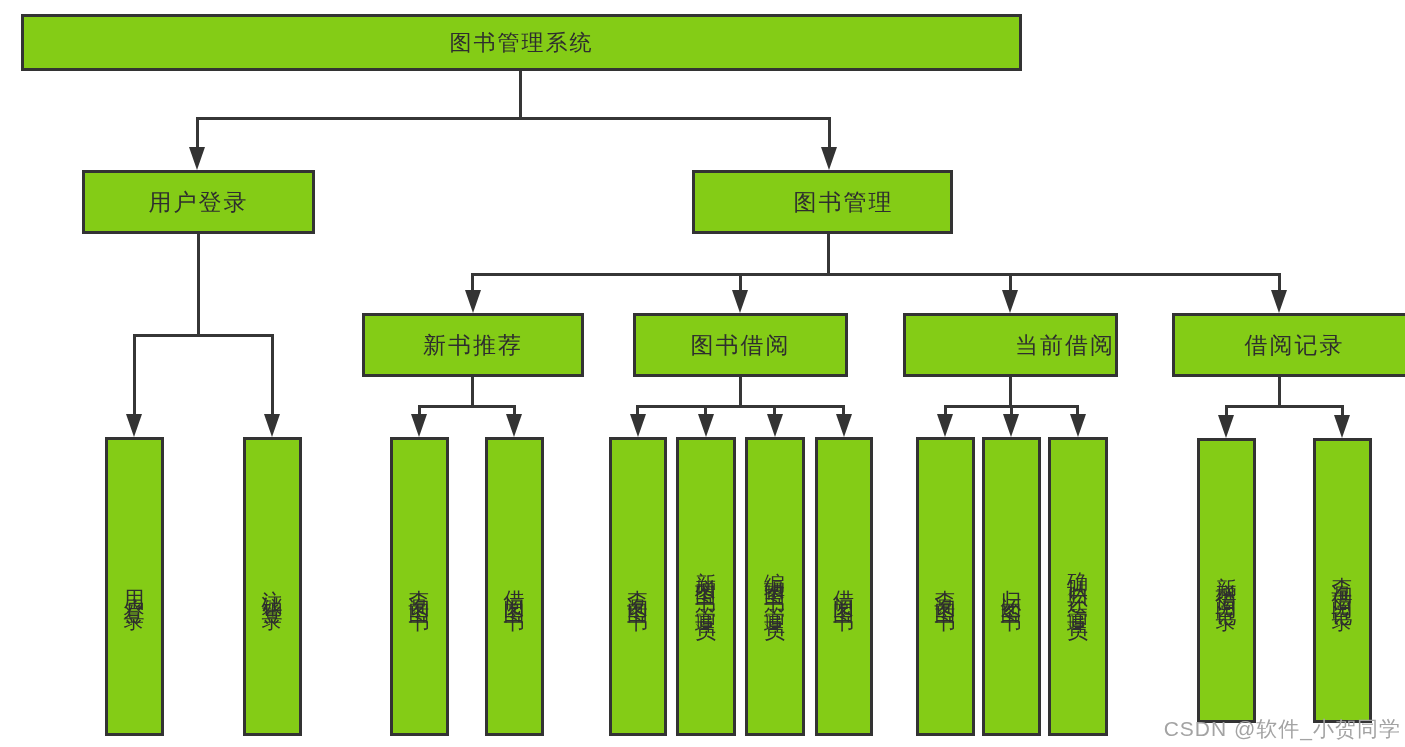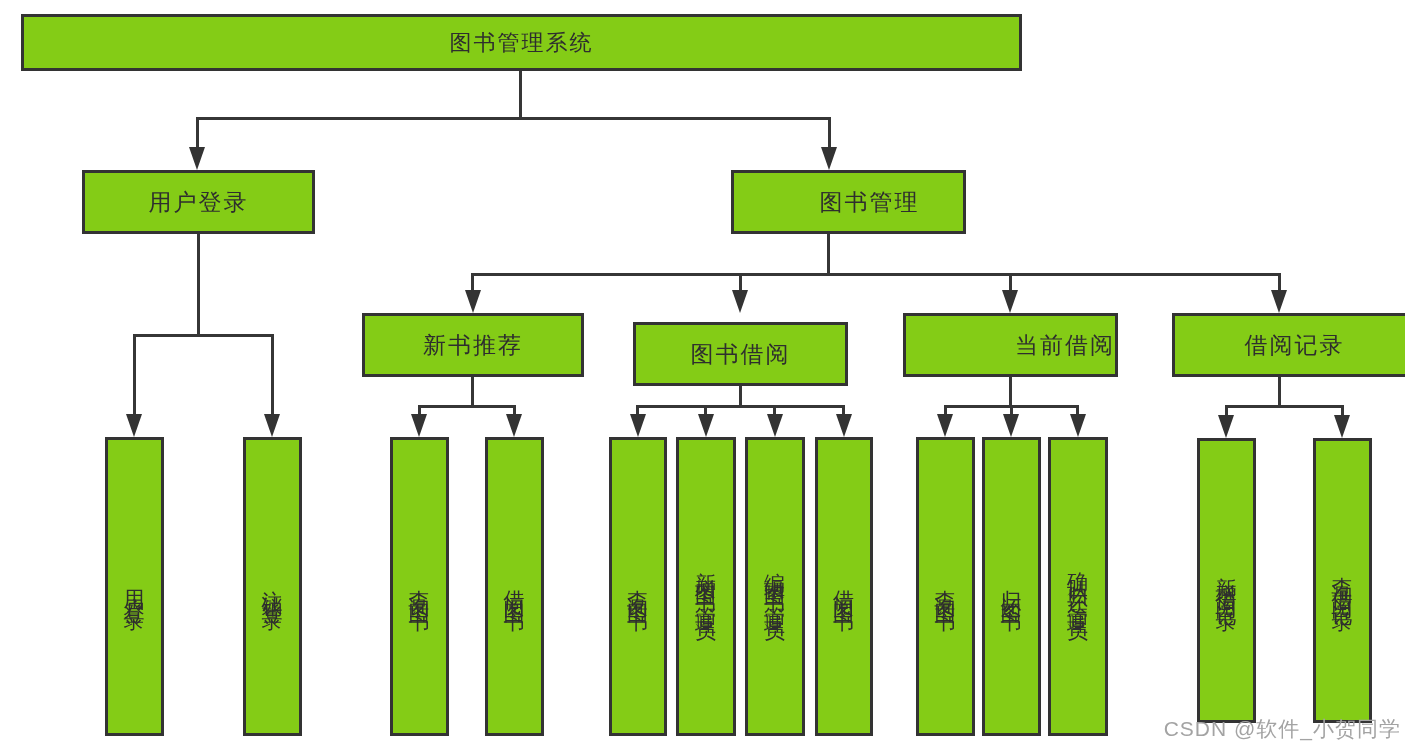--- a/index.html
+++ b/index.html
@@ -125,29 +125,29 @@
   <div class="arrow" style="left:1334px; top:415px;"></div>
 
   <div class="box" style="left:21px; top:14px; width:1001px; height:57px;">
     <span class="h-label root-label">图书管理系统</span>
   </div>
 
   <div class="box" style="left:82px; top:170px; width:233px; height:64px;">
     <span class="h-label">用户登录</span>
   </div>
 
-  <div class="box" style="left:731px; top:170px; width:235px; height:64px;padding-left:42px;">
+  <div class="box" style="left:692px; top:170px; width:261px; height:64px;padding-left:42px;">
     <span class="h-label">图书管理</span>
   </div>
 
   <div class="box" style="left:362px; top:313px; width:222px; height:64px;">
     <span class="h-label">新书推荐</span>
   </div>
 
-  <div class="box" style="left:633px; top:313px; width:215px; height:64px;margin-top:9px;">
+  <div class="box" style="left:633px; top:313px; width:215px; height:64px;">
     <span class="h-label">图书借阅</span>
   </div>
 
   <div class="box" style="left:903px; top:313px; width:215px; height:64px;justify-content:flex-end;">
     <span class="h-label">当前借阅</span>
   </div>
 
   <div class="box" style="left:1172px; top:313px; width:245px; height:64px;">
     <span class="h-label">借阅记录</span>
   </div>

